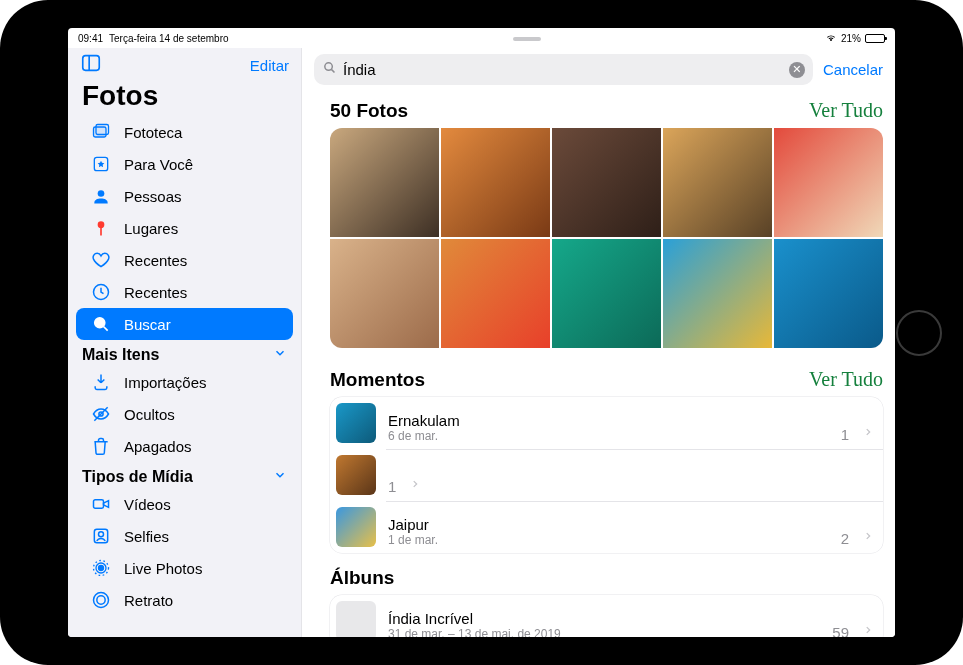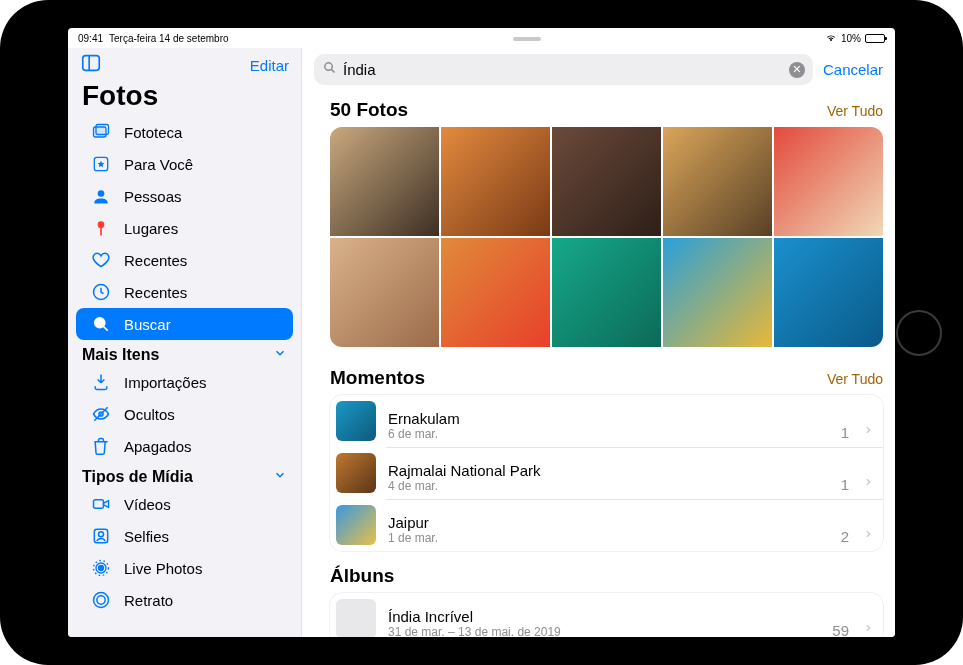--- a/index.html
+++ b/index.html
@@ -77,21 +77,21 @@
 .search-field input {
   flex:1; border:none; background:transparent; font-size:15px; outline:none;
 }
 .clear-btn { width:16px; height:16px; border-radius:50%; background:#8e8e93; color:#fff;
   display:flex; align-items:center; justify-content:center; font-size:11px; line-height:1; }
 .cancel-btn { color:#007aff; font-size:15px; }
 
 .content { flex:1; overflow-y:auto; padding: 0 12px 10px 28px; }
 .section-row { display:flex; justify-content:space-between; align-items:baseline; padding: 6px 0 6px 0; }
 .section-row h2 { font-size:19px; font-weight:700; }
-.see-all { color:#a16207; font-size:14px; }
+.see-all { color:#15803d; font-size:20px;font-family:Liberation Serif, serif; }
 
 .photo-grid {
   display:grid; grid-template-columns: repeat(5, 1fr); gap:2px;
   border-radius:12px; overflow:hidden;
 }
 .photo-cell { aspect-ratio:1/1; background:#ccc; }
 .p0{background:linear-gradient(135deg,#c9a87e 0%,#3d2f24 100%);}
 .p1{background:linear-gradient(135deg,#e38a3e 0%,#7a3a15 100%);}
 .p2{background:linear-gradient(135deg,#6b4a3a 0%,#2e1f18 100%);}
 .p3{background:linear-gradient(135deg,#dba55a 0%,#584126 100%);}
@@ -132,21 +132,21 @@
       </div>
       <div class="status-center">
           <div class="handle"></div>
         </div>
       <div class="status-right">
         <span>
           <svg class="wifi-icon" viewBox="0 0 24 16">
               <path d="M12 14a2 2 0 100-4 2 2 0 000 4zm-5-5a8 8 0 0110 0l-1.5 1.5a6 6 0 00-7 0L7 9zm-3-3a12 12 0 0116 0l-1.5 1.5a10 10 0 00-13 0L4 6z" fill="#000"></path>
             </svg>
         </span>
-        <span>10%</span>
+        <span>21%</span>
         <span class="battery"><span class="battery-fill"></span></span>
       </div>
     </div>
 
     <div class="body">
 
       <aside class="sidebar">
         <div class="sidebar-top">
           <span class="toggle-icon">
             <svg viewBox="0 0 24 24" fill="none" stroke="#007aff" stroke-width="1.8">
@@ -344,24 +344,20 @@
                 <span class="row-title">Ernakulam</span>
                 <span class="row-sub">6 de mar.</span>
               </div>
               <span class="row-count">1</span>
               <span class="row-chevron"><svg viewBox="0 0 24 24" fill="none" stroke="#c5c5c9" stroke-width="3">
                     <polyline points="9 5 16 12 9 19"></polyline>
                   </svg></span>
             </div>
             <div class="list-row">
               <div class="thumb t1"></div>
-              <div class="row-text">
-                <span class="row-title">Rajmalai National Park</span>
-                <span class="row-sub">4 de mar.</span>
-              </div>
               <span class="row-count">1</span>
               <span class="row-chevron"><svg viewBox="0 0 24 24" fill="none" stroke="#c5c5c9" stroke-width="3">
                     <polyline points="9 5 16 12 9 19"></polyline>
                   </svg></span>
             </div>
             <div class="list-row">
               <div class="thumb t2"></div>
               <div class="row-text">
                 <span class="row-title">Jaipur</span>
                 <span class="row-sub">1 de mar.</span>

